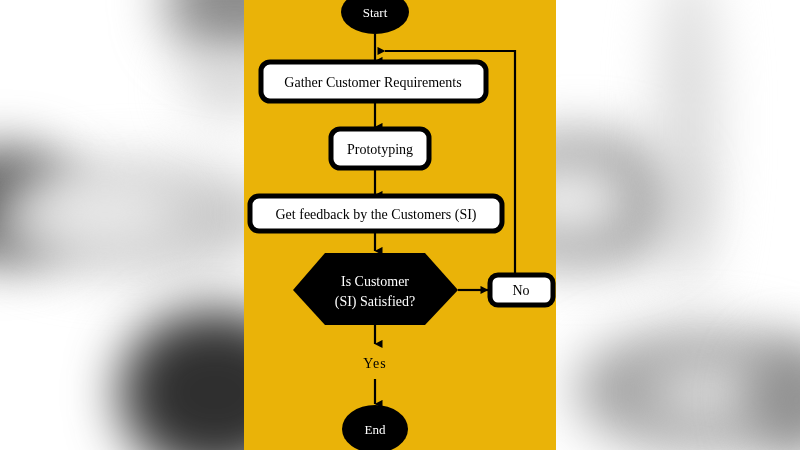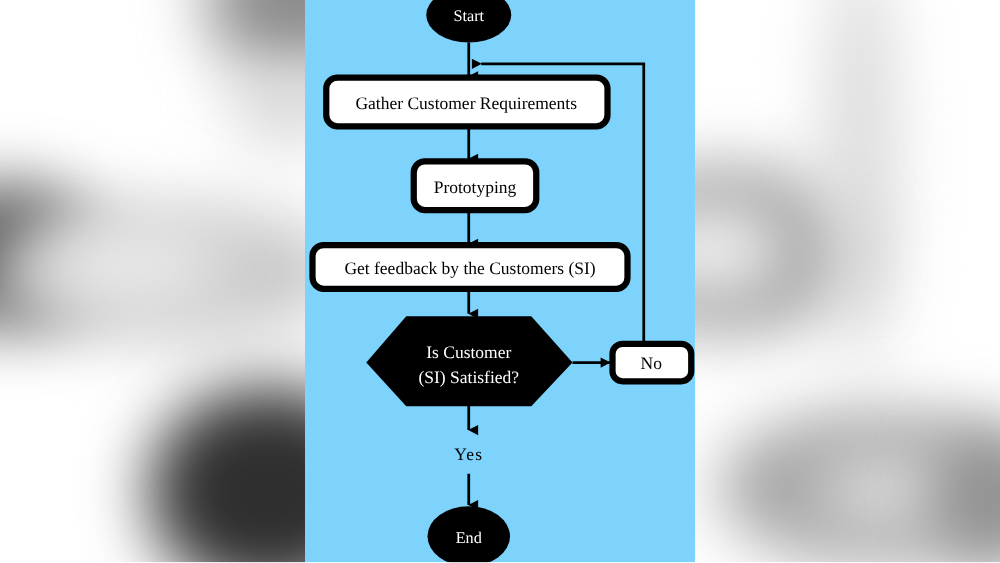--- a/index.html
+++ b/index.html
@@ -33,21 +33,21 @@
     filter: blur(26px);
   }
 
   
   #diagram-panel {
     position: absolute;
     left: 244px;
     top: 0;
     width: 312px;
     height: 450px;
-    background: #7dd3fc;
+    background: #eab308;
   }
   #flow-svg {
     display: block;
     width: 312px;
     height: 450px;
   }
 
   .node-fill-dark  { fill: #000000; }
   .node-fill-light { fill: #ffffff; }
   .node-stroke     { stroke: #000000; }

